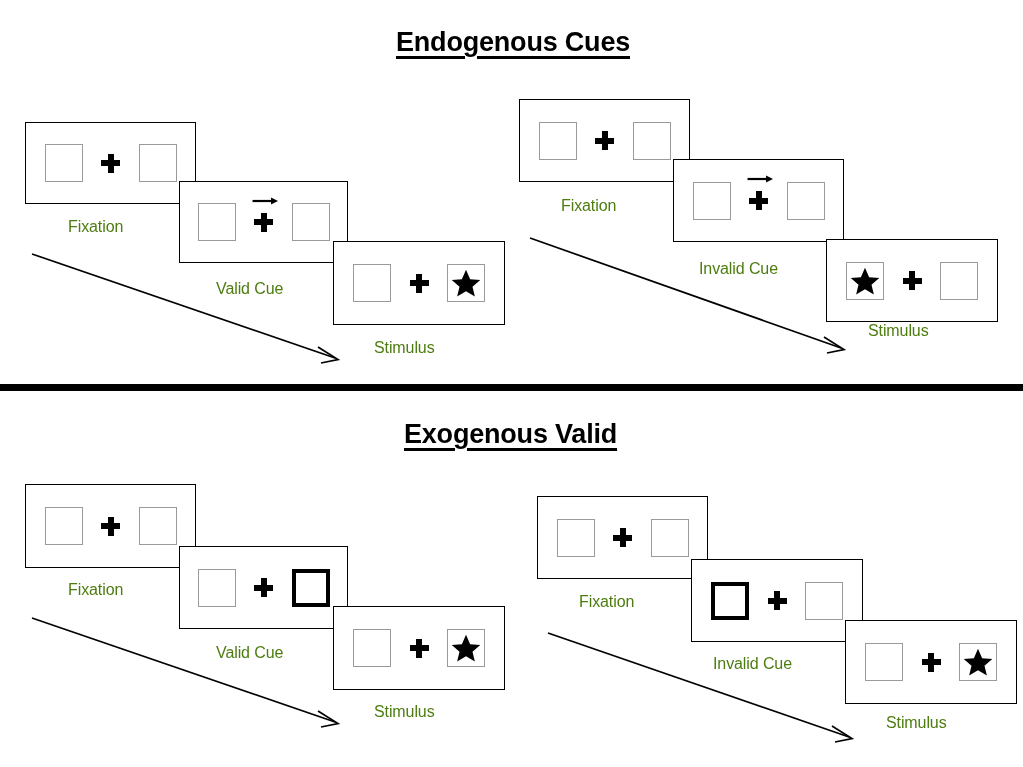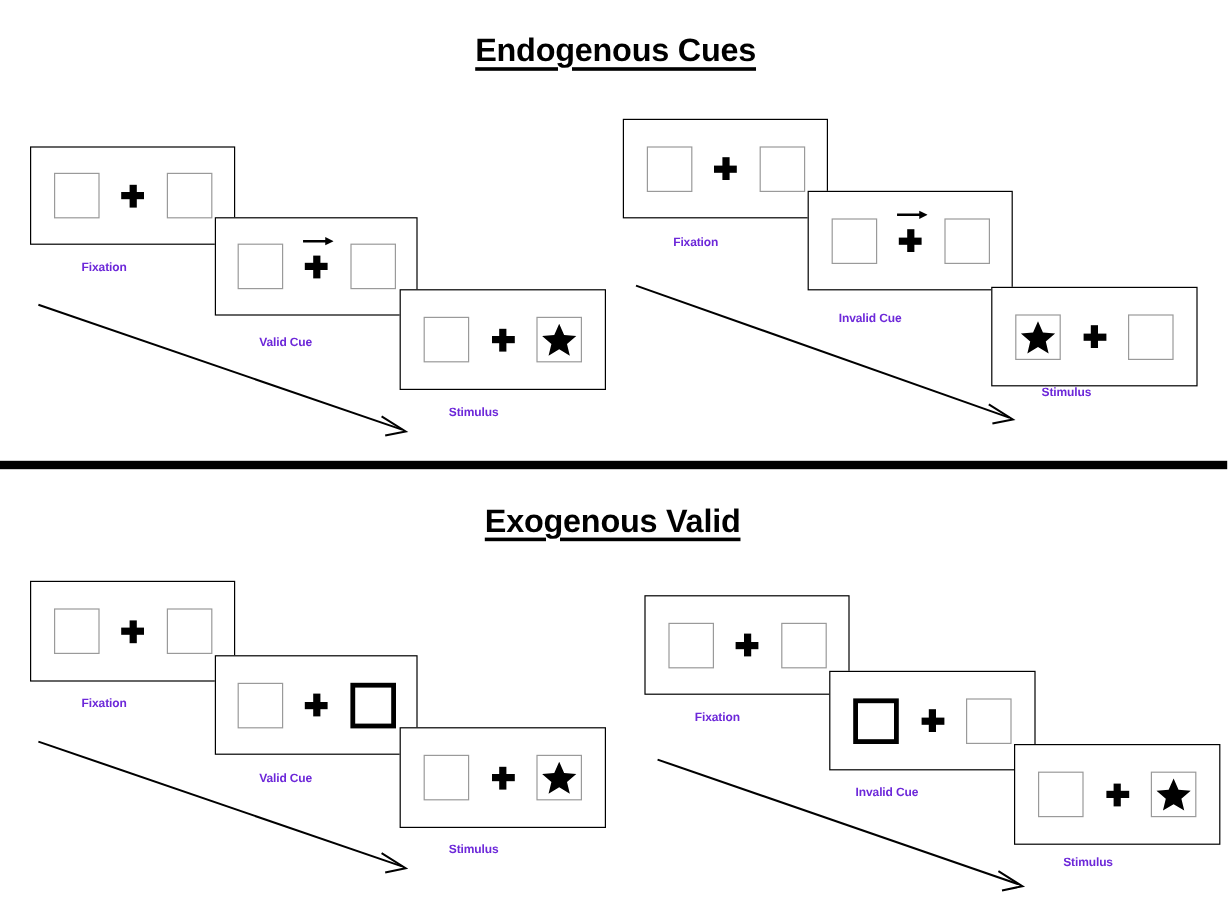--- a/index.html
+++ b/index.html
@@ -114,23 +114,23 @@
     top: -16px;
     left: 50%;
     transform: translateX(-46%);
     width: 26px;
     height: 10px;
   }
 
   
   .caption {
     position: absolute;
-    font-weight: bold;
-    font-size: 10px;
-    color: #6d28d9;
+    font-weight: normal;
+    font-size: 16px;
+    color: #4d7c0f;
     white-space: nowrap;
     letter-spacing: -0.1px;
   }
 
   
   .seq-arrow {
     position: absolute;
     overflow: visible;
     pointer-events: none;
   }

